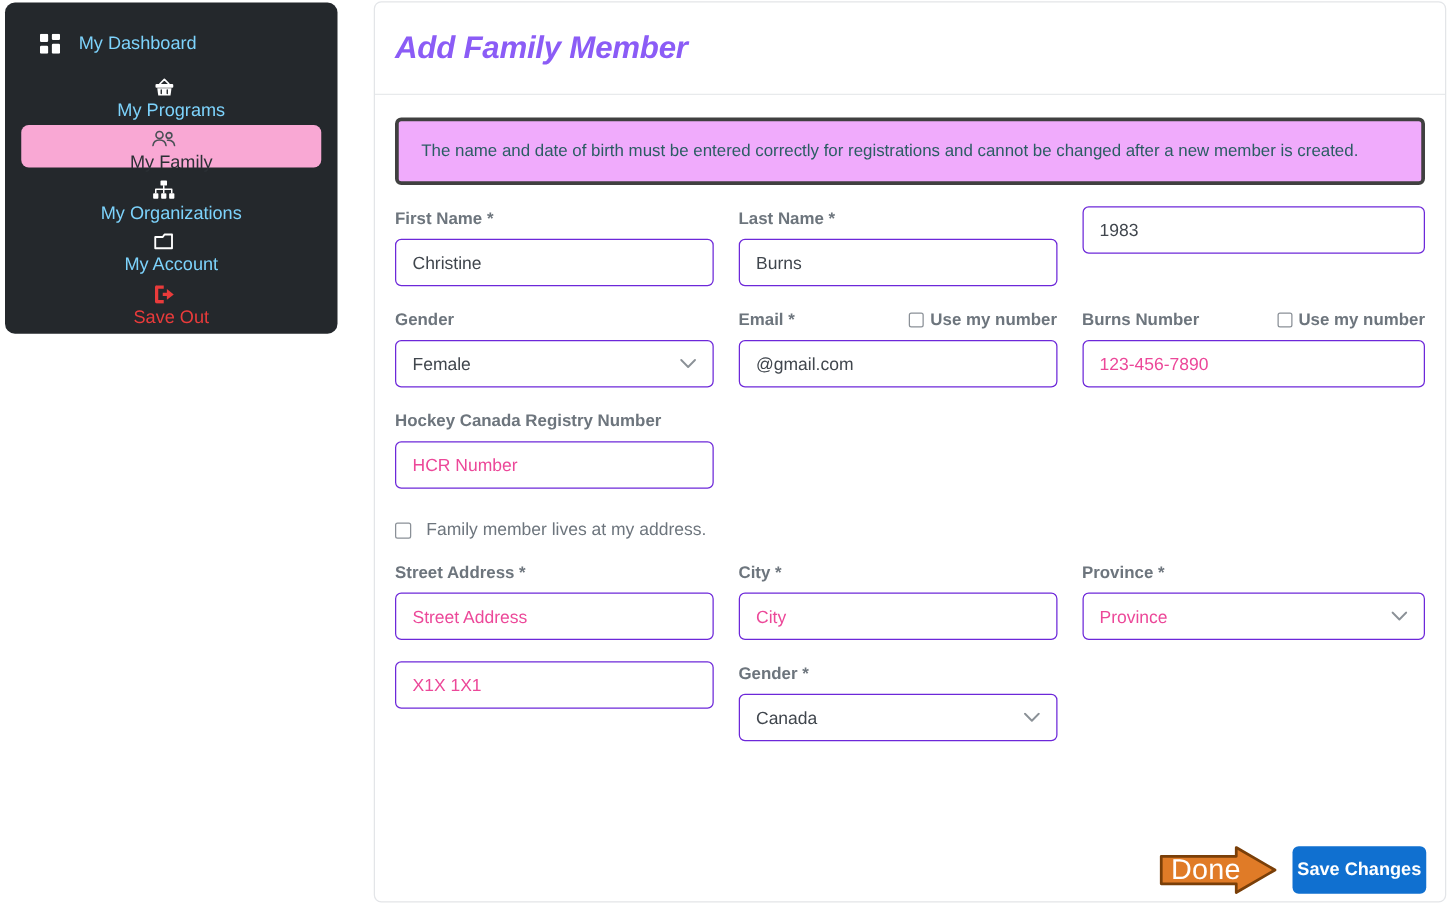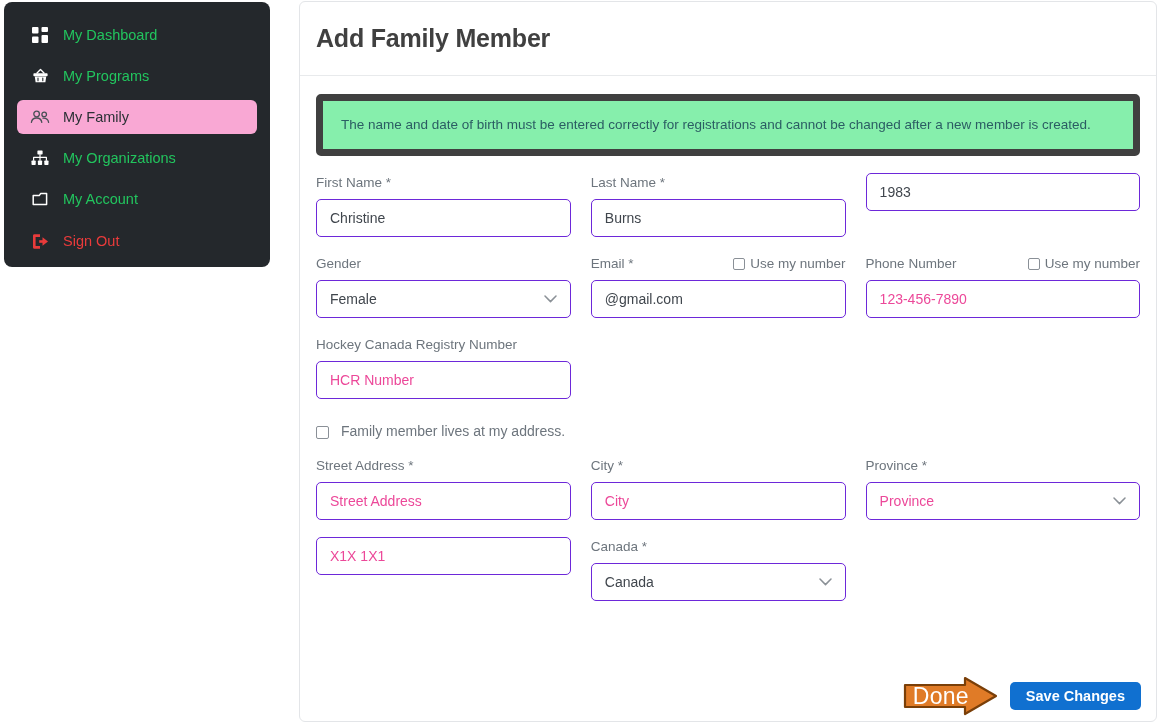--- a/index.html
+++ b/index.html
@@ -25,25 +25,25 @@
     padding: 16px 0 14px 0;
   }
   .nav-item {
     display: flex;
     align-items: center;
     height: 34px;
     margin: 0 13px;
     padding: 0 12px;
     border-radius: 6px;
     cursor: pointer;
-    color: #22c55e;
+    color: #7dd3fc;
     font-size: 14.5px;
     position: relative;
   }
-  .nav-item + .nav-item { margin-top: 7px; }
+  .nav-item + .nav-item { margin-top: 7px; flex-direction: column; }
   .nav-item .nav-icon {
     width: 22px;
     height: 18px;
     margin-right: 12px;
     display: inline-flex;
     align-items: center;
     justify-content: center;
     flex: 0 0 22px;
   }
   .nav-item .nav-label { white-space: nowrap; }
@@ -67,32 +67,33 @@
   #card-header {
     height: 74px;
     border-bottom: 1px solid #e8eaec;
     display: flex;
     align-items: center;
     padding: 0 16px;
   }
   #page-title {
     font-size: 25px;
     font-weight: bold;
-    color: #404040;
+    color: #8b5cf6;
     letter-spacing: -0.2px;
+    font-style: italic;
   }
   #card-body {
     position: relative;
     padding: 18px 16px 0 16px;
   }
 
   
   #info-banner {
-    background: #86efac;
-    border: 7px solid #404040;
+    background: #f0abfc;
+    border: 3px solid #404040;
     border-radius: 5px;
     padding: 15px 18px;
     font-size: 13.5px;
     color: #2b5d63;
     line-height: 1.3;
   }
 
   
   .form-row {
     display: flex;
@@ -106,20 +107,21 @@
   .col.c1 { width: 280px; }
   .col.c2 { width: 280px; }
   .col.c3 { width: 280px; padding-right: 0; }
 
   .label-line {
     display: flex;
     align-items: center;
     justify-content: space-between;
     height: 20px;
     margin-bottom: 6px;
+    font-weight: bold;
   }
   .f-label {
     font-size: 13.5px;
     color: #6d757d;
     white-space: nowrap;
   }
   .inline-check {
     display: flex;
     align-items: center;
     gap: 5px;
@@ -196,22 +198,22 @@
     font-size: 23px;
     font-family: "Liberation Sans", sans-serif;
     letter-spacing: 0.2px;
   }
   #save-changes-button {
     background: #0d6efd;
     background: #1070d0;
     color: #ffffff;
     border: none;
     border-radius: 5px;
-    height: 28px;
-    padding: 0 16px;
+    height: 38px;
+    padding: 0 4px;
     font-size: 14.5px;
     font-weight: bold;
     font-family: "Liberation Sans", sans-serif;
     cursor: pointer;
   }
 </style>
 </head>
 <body>
 
 <div id="sidebar">
@@ -275,21 +277,21 @@
   </div>
 
   <div class="nav-item signout">
     <span class="nav-icon">
       <svg width="17" height="15" viewBox="0 0 17 15" fill="#e93b3b">
         <path d="M1 1.6 A1.4 1.4 0 0 1 2.4 0.3 H8 V3 H3.6 V12 H8 V14.7 H2.4 A1.4 1.4 0 0 1 1 13.4 Z"></path>
         <path d="M10.5 3.2 L16 7.5 L10.5 11.8 Z"></path>
         <rect x="7.2" y="6.2" width="5" height="2.6"></rect>
       </svg>
     </span>
-    <span class="nav-label">Sign Out</span>
+    <span class="nav-label">Save Out</span>
   </div>
 
 </div>
 
 <div id="main-card">
 
   <div id="card-header">
     <div id="page-title">Add Family Member</div>
   </div>
 
@@ -334,21 +336,21 @@
           <span class="f-label">Email *</span>
           <span class="inline-check">
             <span class="cbox"></span>
             <span>Use my number</span>
           </span>
         </div>
         <div class="inp">@gmail.com</div>
       </div>
       <div class="col c3">
         <div class="label-line">
-          <span class="f-label">Phone Number</span>
+          <span class="f-label">Burns Number</span>
           <span class="inline-check">
             <span class="cbox"></span>
             <span>Use my number</span>
           </span>
         </div>
         <div class="inp placeholder">123-456-7890</div>
       </div>
     </div>
 
     <div class="form-row">
@@ -394,21 +396,21 @@
         </div>
       </div>
     </div>
 
     <div class="form-row">
       <div class="col c1">
         <div class="inp placeholder">X1X 1X1</div>
       </div>
       <div class="col c2">
         <div class="label-line">
-          <span class="f-label">Canada *</span>
+          <span class="f-label">Gender *</span>
         </div>
         <div class="inp">
           <span>Canada</span>
           <span class="chev">
             <svg width="13" height="8" viewBox="0 0 13 8" fill="none" stroke="#8b9197" stroke-width="1.5" stroke-linecap="round" stroke-linejoin="round">
                 <path d="M1 1 L6.5 6.6 L12 1"></path>
               </svg>
           </span>
         </div>
       </div>

